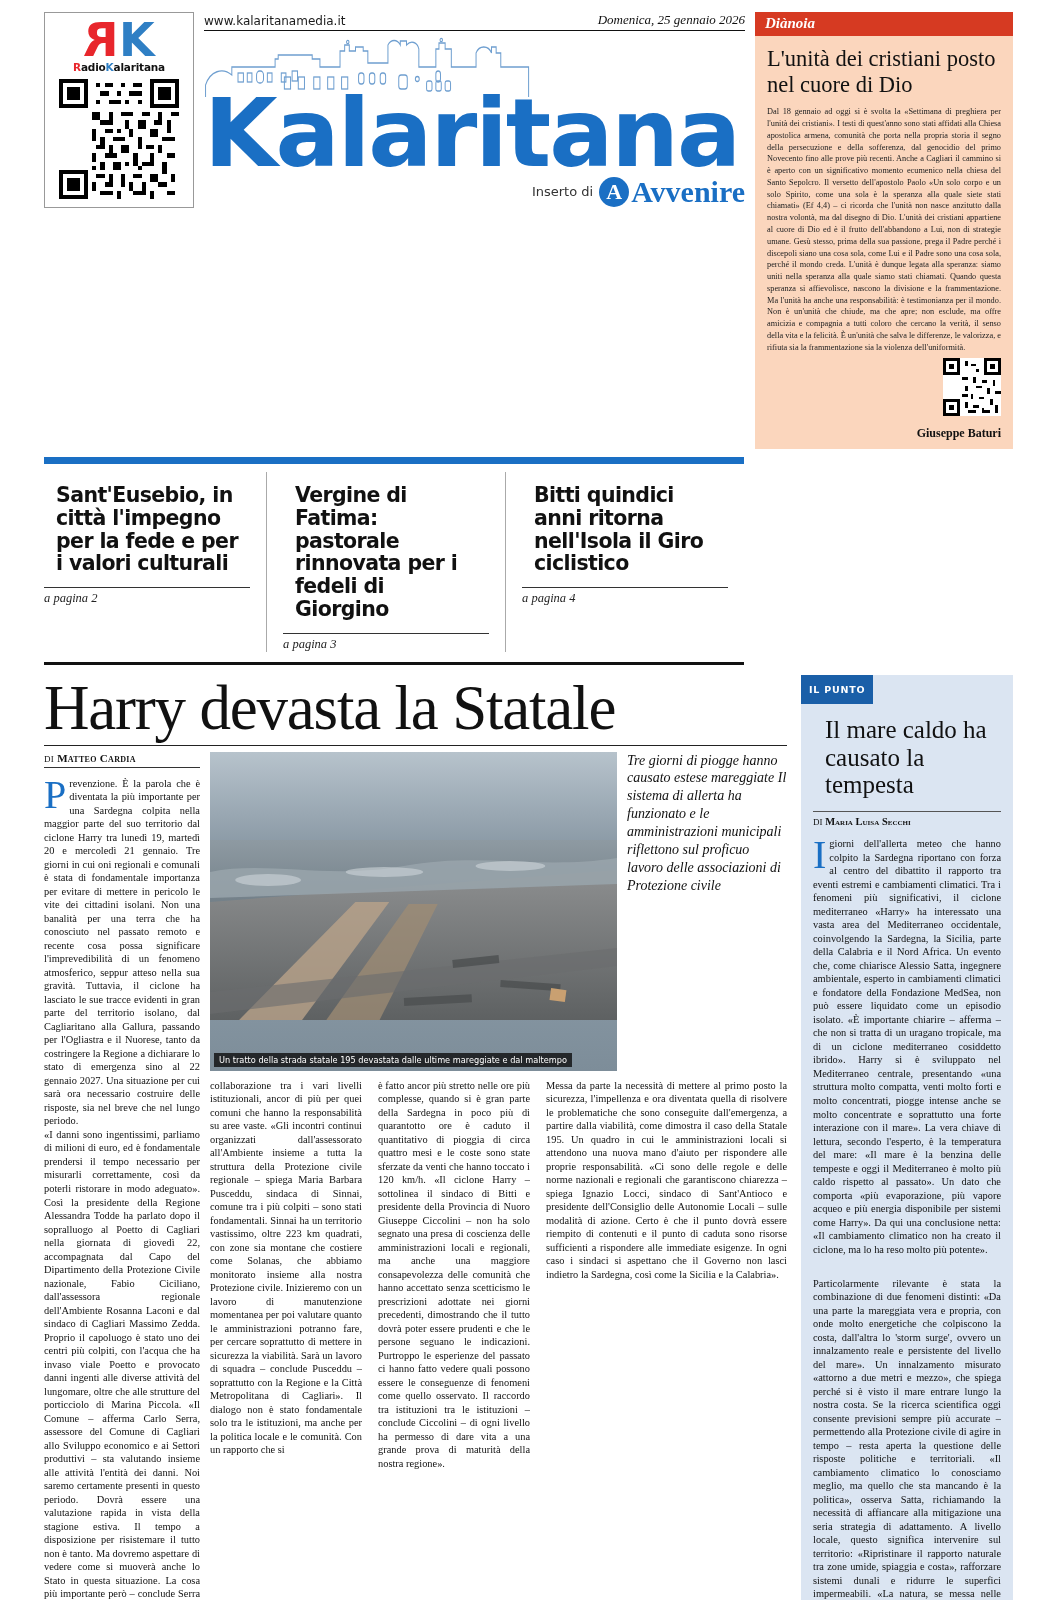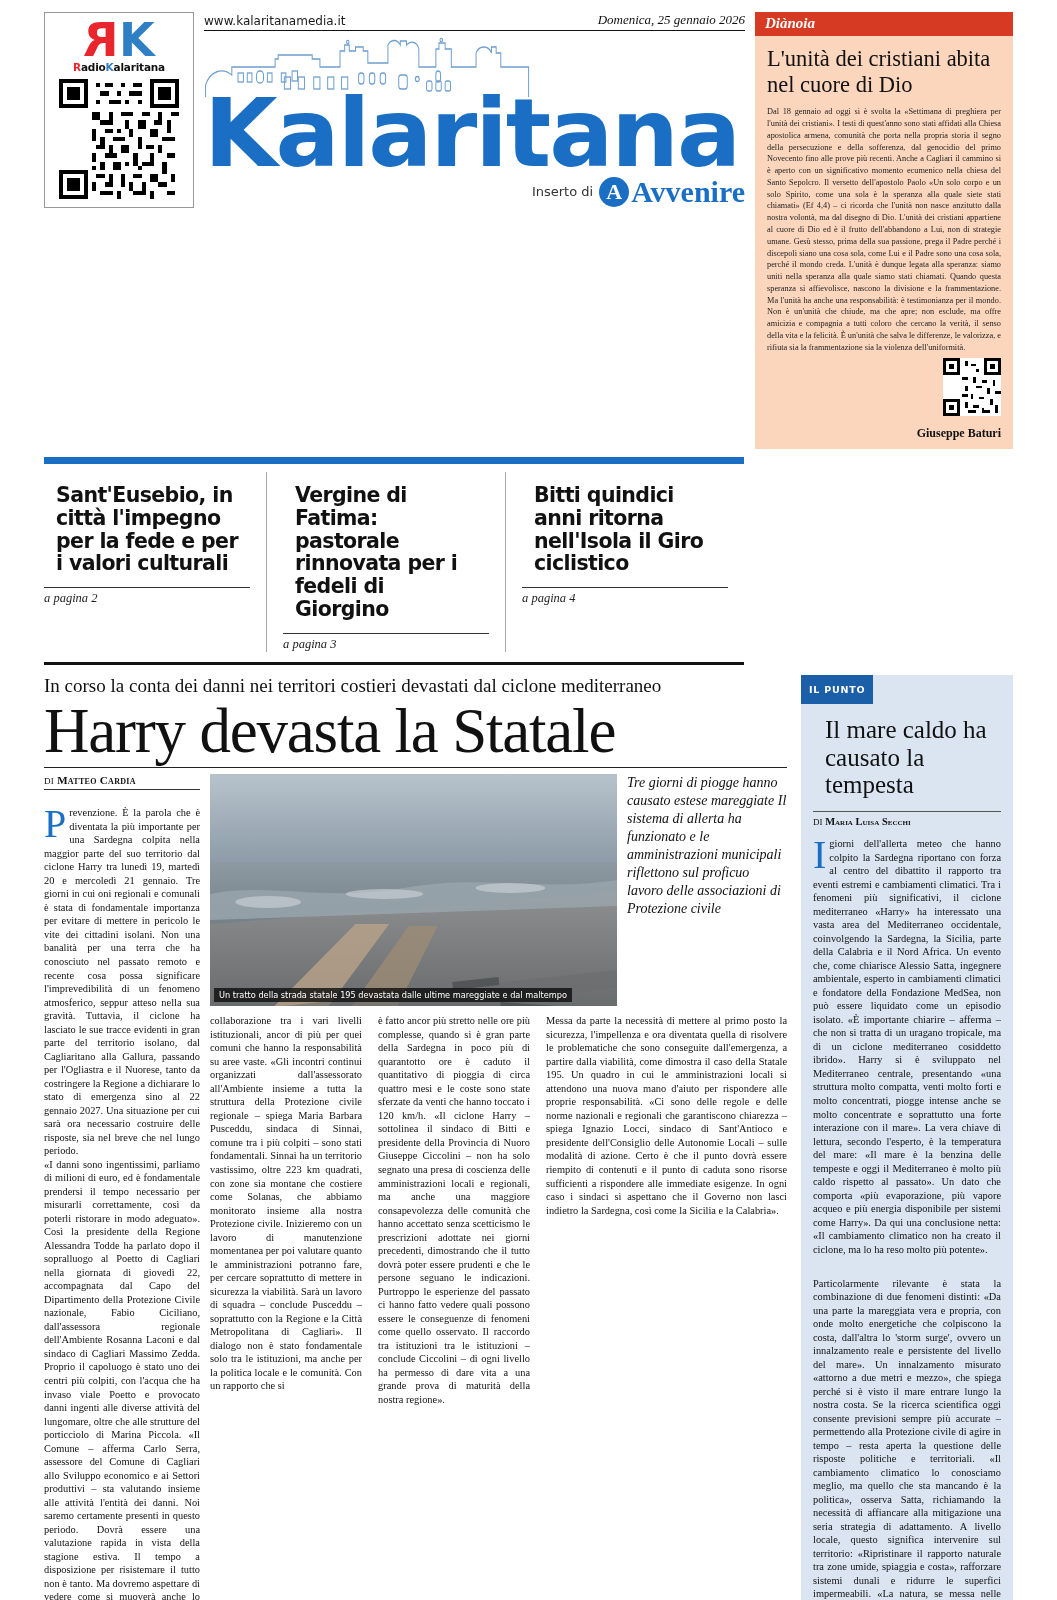--- a/index.html
+++ b/index.html
@@ -109,21 +109,21 @@
   .overline { font-size:19px; line-height:1.2; color:#111; }
   .headline {
     font-size:63px; line-height:0.94; letter-spacing:-1.2px; margin:4px 0 6px 0;
   }
   .hrule { height:1px; background:#222; }
 
   .story { display:flex; gap:10px; margin-top:6px; }
   .col-narrow { width:156px; flex:0 0 156px; }
   .byline {
     font-variant:small-caps; font-size:11px; letter-spacing:0.3px;
-    border-bottom:1px solid #333; padding-bottom:3px; margin-bottom:16px;
+    border-bottom:1px solid #333; padding-bottom:3px; margin-bottom:9px;
   }
   .byline .di { font-size:9px; }
   p.body { margin:0; font-size:10.4px; line-height:1.3; text-align:justify; hyphens:auto; }
   p.body + p.body { text-indent:0; }
   .dropcap::first-letter {
     float:left; font-size:40px; line-height:0.82; padding:2px 3px 0 0; font-weight:normal; color:#1a6fc4;
   }
 
   .photo {
     width:100%; position:relative; overflow:hidden;
@@ -300,21 +300,21 @@
         <span class="lbl">Inserto di</span>
         <span class="avv">
           <span class="glyph">A</span>
             <span>Avvenire</span>
         </span>
       </div>
     </div>
 
     <div class="dianoia">
       <div class="kicker">Diànoia</div>
-      <div class="dhead">L'unità dei cristiani abita nel cuore di Dio</div>
+      <div class="dhead">L'unità dei cristiani posto nel cuore di Dio</div>
       <div class="dbody">Dal 18 gennaio ad oggi si è svolta la «Settimana di preghiera per l'unità dei cristiani». I testi di quest'anno sono stati affidati alla Chiesa apostolica armena, comunità che porta nella propria storia il segno della persecuzione e della sofferenza, dal genocidio del primo Novecento fino alle prove più recenti. Anche a Cagliari il cammino si è aperto con un significativo momento ecumenico nella chiesa del Santo Sepolcro. Il versetto dell'apostolo Paolo «Un solo corpo e un solo Spirito, come una sola è la speranza alla quale siete stati chiamati» (Ef 4,4) – ci ricorda che l'unità non nasce anzitutto dalla nostra volontà, ma dal disegno di Dio. L'unità dei cristiani appartiene al cuore di Dio ed è il frutto dell'abbandono a Lui, non di strategie umane. Gesù stesso, prima della sua passione, prega il Padre perché i discepoli siano una cosa sola, come Lui e il Padre sono una cosa sola, perché il mondo creda. L'unità è dunque legata alla speranza: siamo uniti nella speranza alla quale siamo stati chiamati. Quando questa speranza si affievolisce, nascono la divisione e la frammentazione. Ma l'unità ha anche una responsabilità: è testimonianza per il mondo. Non è un'unità che chiude, ma che apre; non esclude, ma offre amicizia e compagnia a tutti coloro che cercano la verità, il senso della vita e la felicità. È un'unità che salva le differenze, le valorizza, e rifiuta sia la frammentazione sia la violenza dell'uniformità.</div>
       <div class="dfoot">
         <div style="flex:1 1 auto;"></div>
         <svg class="qr-sm" viewBox="0 0 21 21" shape-rendering="crispEdges">
           <rect width="21" height="21" fill="#fff"></rect>
           <g fill="#000">
             <rect x="0" y="0" width="6" height="1"></rect>
               <rect x="0" y="0" width="1" height="6"></rect>
               <rect x="5" y="0" width="1" height="6"></rect>
               <rect x="0" y="5" width="6" height="1"></rect>
@@ -377,40 +377,39 @@
       </div>
     </div>
     <div style="width:258px; flex:0 0 258px;"></div>
   </div>
 
   <div class="blackrule" style="width:700px;"></div>
 
   <div class="maingrid">
 
     <div class="mainleft">
-      <div class="overline">In corso la conta dei danni nei territori costieri devastati dal ciclone mediterraneo</div>
       <div class="headline">Harry devasta la Statale</div>
       <div class="hrule"></div>
 
       <div class="story">
 
         <div class="col-narrow">
           <div class="byline">
             <span class="di">DI</span>
             <span style="font-variant:small-caps;font-weight:bold;">Matteo Cardia</span>
           </div>
           <p class="body dropcap">Prevenzione. È la parola che è diventata la più importante per una Sardegna colpita nella maggior parte del suo territorio dal ciclone Harry tra lunedì 19, martedì 20 e mercoledì 21 gennaio. Tre giorni in cui oni regionali e comunali è stata di fondamentale importanza per evitare di mettere in pericolo le vite dei cittadini isolani. Non una banalità per una terra che ha conosciuto nel passato remoto e recente cosa possa significare l'imprevedibilità di un fenomeno atmosferico, seppur atteso nella sua gravità. Tuttavia, il ciclone ha lasciato le sue tracce evidenti in gran parte del territorio isolano, dal Cagliaritano alla Gallura, passando per l'Ogliastra e il Nuorese, tanto da costringere la Regione a dichiarare lo stato di emergenza sino al 22 gennaio 2027. Una situazione per cui sarà ora necessario costruire delle risposte, sia nel breve che nel lungo periodo.</p>
           <p class="body">«I danni sono ingentissimi, parliamo di milioni di euro, ed è fondamentale prendersi il tempo necessario per misurarli correttamente, così da poterli ristorare in modo adeguato». Così la presidente della Regione Alessandra Todde ha parlato dopo il sopralluogo al Poetto di Cagliari nella giornata di giovedì 22, accompagnata dal Capo del Dipartimento della Protezione Civile nazionale, Fabio Ciciliano, dall'assessora regionale dell'Ambiente Rosanna Laconi e dal sindaco di Cagliari Massimo Zedda. Proprio il capoluogo è stato uno dei centri più colpiti, con l'acqua che ha invaso viale Poetto e provocato danni ingenti alle diverse attività del lungomare, oltre che alle strutture del porticciolo di Marina Piccola. «Il Comune – afferma Carlo Serra, assessore del Comune di Cagliari allo Sviluppo economico e ai Settori produttivi – sta valutando insieme alle attività l'entità dei danni. Noi saremo certamente presenti in questo periodo. Dovrà essere una valutazione rapida in vista della stagione estiva. Il tempo a disposizione per risistemare il tutto non è tanto. Ma dovremo aspettare di vedere come si muoverà anche lo Stato in questa situazione. La cosa più importante però – conclude Serra – è che la macchina della prevenzione ha funzionato perché i danni alle cose sono ingenti, ma si ricostruiscono.</p>
 
         </div>
 
         <div style="flex:1 1 auto; min-width:0;">
           <div style="display:flex; gap:10px;">
             <div style="flex:1 1 auto; min-width:0;">
-              <div class="photo" style="height:232px;">
+              <div class="photo" style="height:319px;">
                 <svg viewBox="0 0 420 268" preserveAspectRatio="none" style="display:block;width:100%;height:268px;">
                   <defs>
                     <linearGradient id="sky" x1="0" y1="0" x2="0" y2="1">
                       <stop offset="0%" stop-color="#b7c3cc"></stop>
                         <stop offset="100%" stop-color="#8b9aa6"></stop>
                     </linearGradient>
                     <linearGradient id="sea" x1="0" y1="0" x2="0" y2="1">
                       <stop offset="0%" stop-color="#8e9aa2"></stop>
                         <stop offset="100%" stop-color="#707d86"></stop>
                     </linearGradient>

